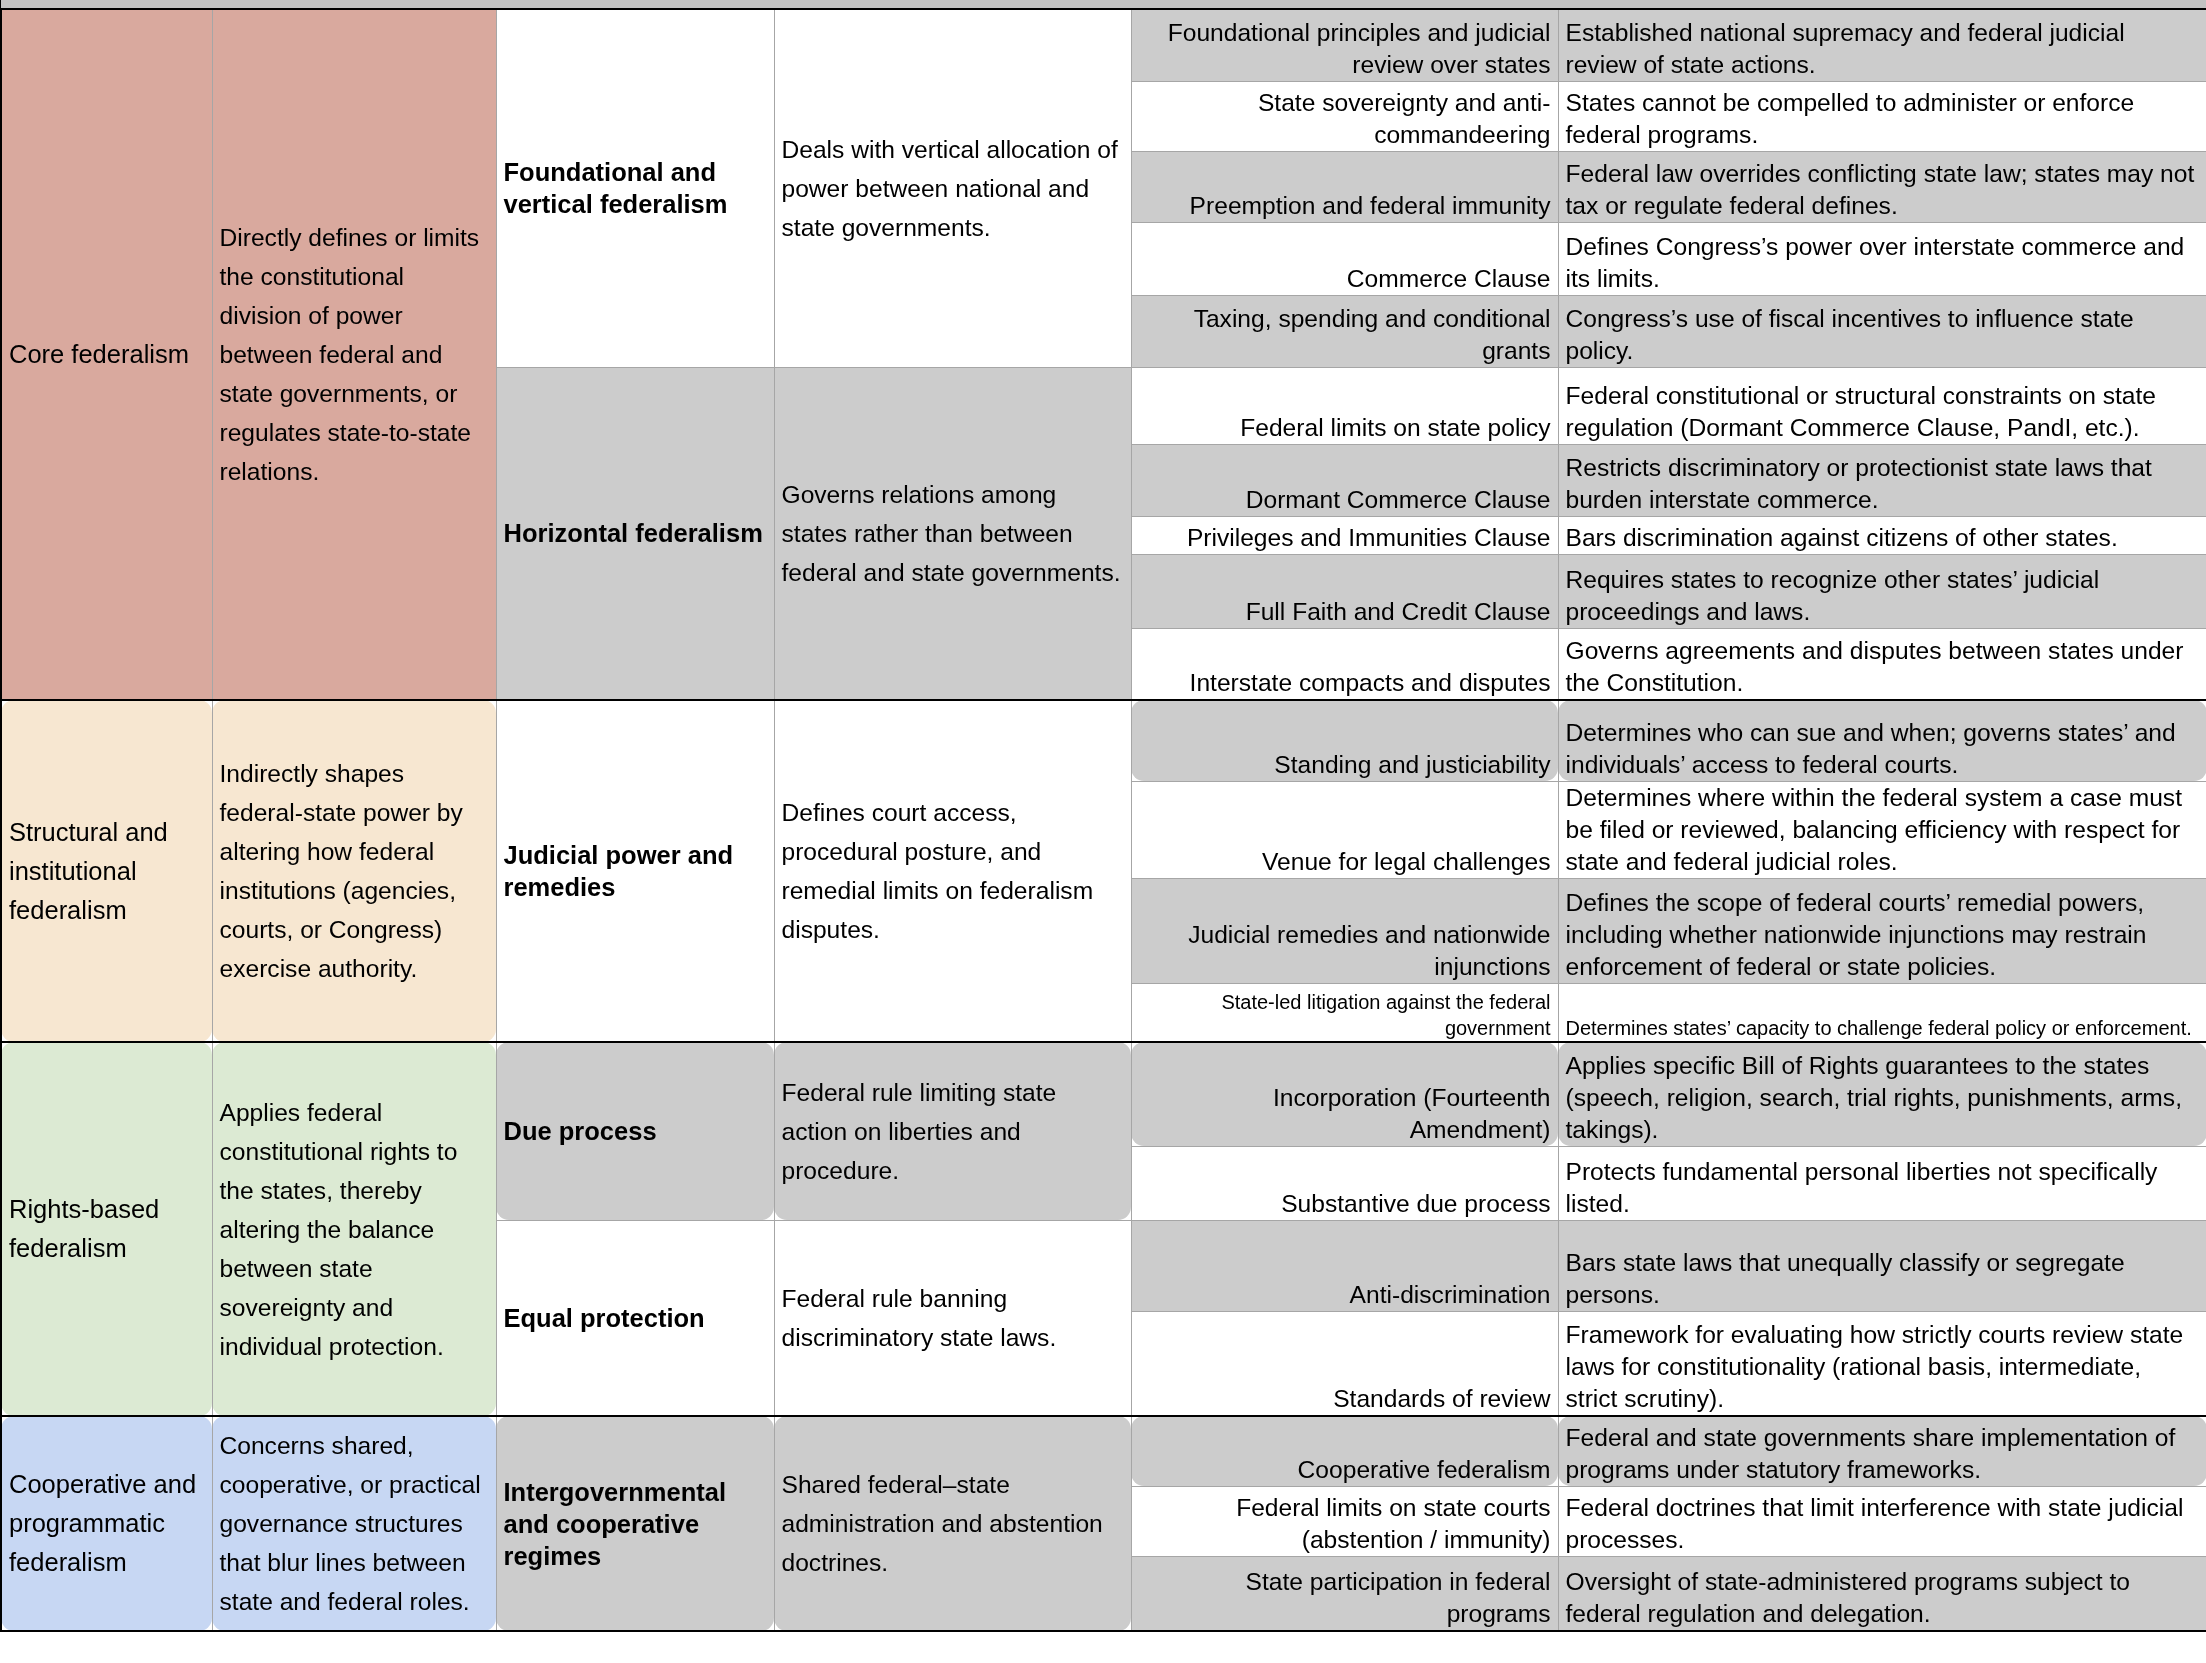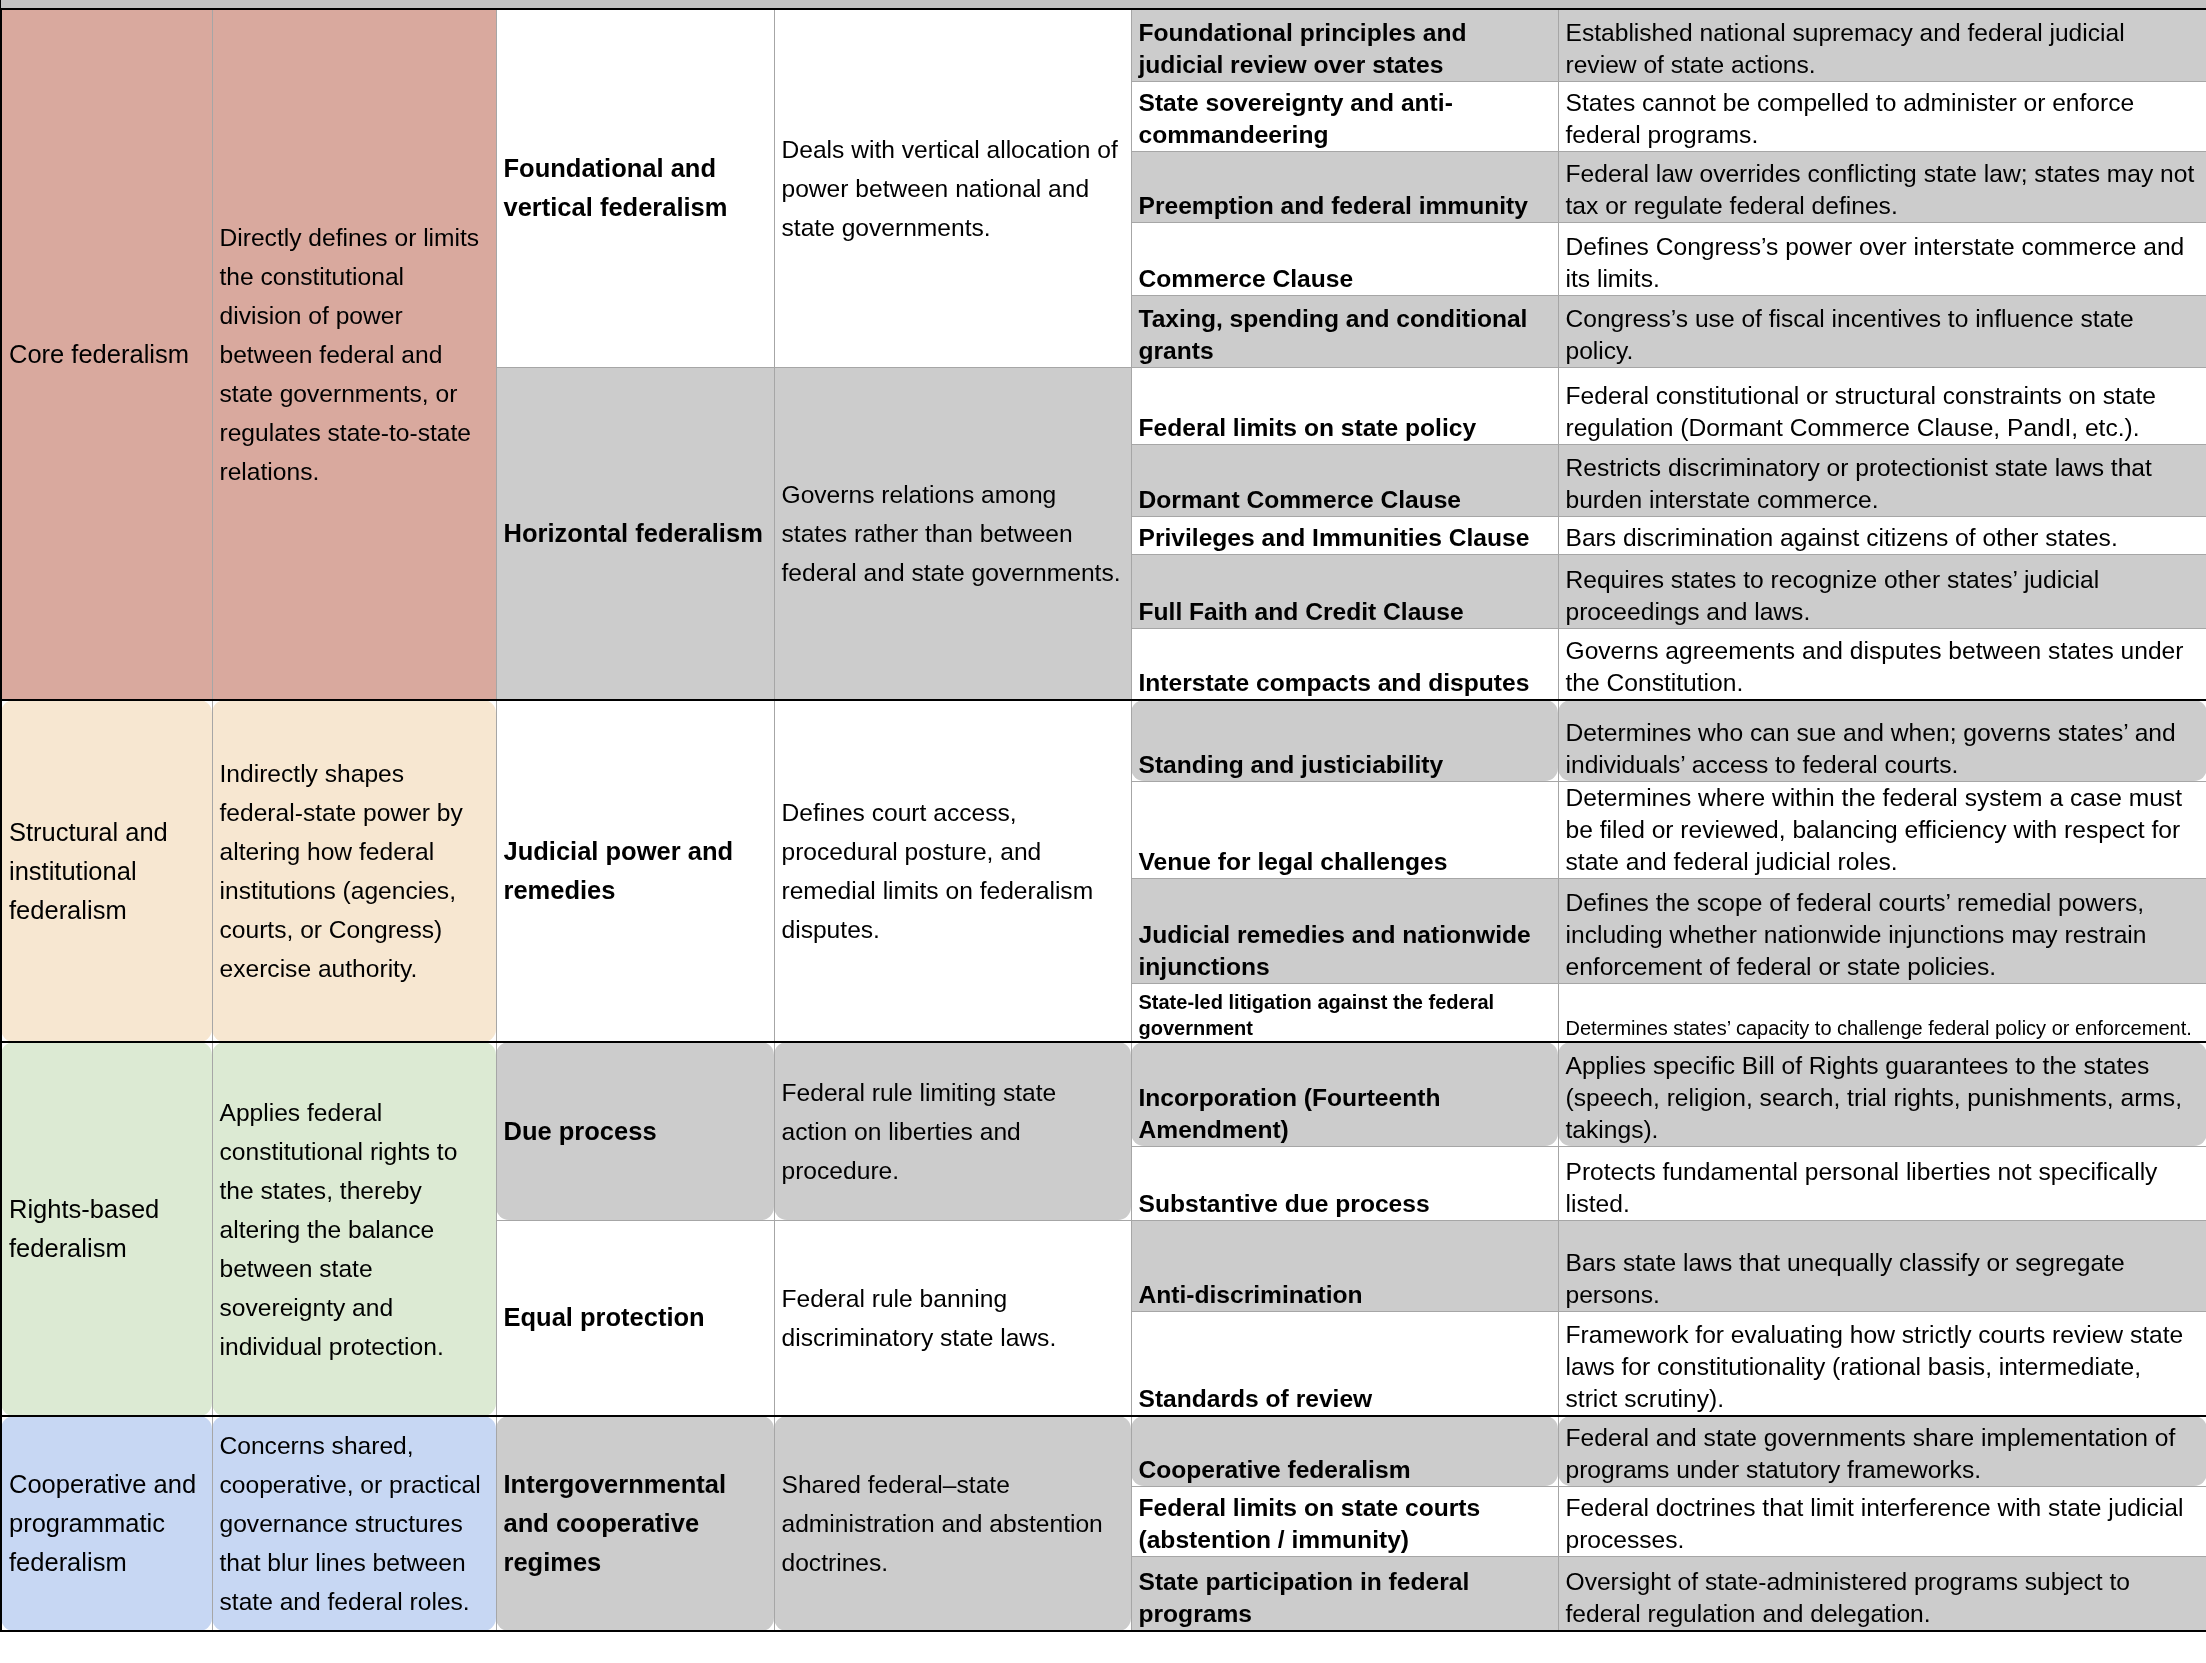--- a/index.html
+++ b/index.html
@@ -19,23 +19,23 @@
   
   table.body-tbl{border:2.6px solid #000;background:var(--row-white);}
   table.body-tbl td{
     border:1.8px solid var(--grid-line);
     padding:0 7px;overflow:hidden;
   }
   tr.gstart > td{border-top:2.6px solid #000;border-radius:13px;}
   td.blkl{border-left:2.6px solid #000;}
   td.cat{font-weight:normal;font-size:25.5px;line-height:39px;vertical-align:middle;padding-left:6.1px;padding-right:3.5px;}
   td.catdef{font-size:24.6px;line-height:39px;vertical-align:middle;padding-left:5.3px;padding-right:3.5px;margin-top:46px;}
-  td.sub{font-weight:bold;font-size:25.5px;line-height:39px;vertical-align:middle;padding-left:7px;padding-right:3.5px;margin-top:39px;}
+  td.sub{font-weight:bold;font-size:25.5px;line-height:32px;vertical-align:middle;padding-left:7px;padding-right:3.5px;margin-top:39px;}
   td.subdef{font-size:24.6px;line-height:39px;vertical-align:middle;padding-left:9.7px;padding-right:5.3px;}
-  td.doc{font-weight:bold;font-size:24.6px;line-height:32px;vertical-align:bottom;padding:4.4px 3.5px 7px 8px;}
+  td.doc{font-weight:normal;font-size:24.6px;line-height:32px;vertical-align:bottom;padding:4.4px 3.5px 7px 8px;text-align:right;}
   td.docdef{font-size:24.6px;line-height:32px;vertical-align:bottom;padding:4.4px 5.3px 7px 11.4px;}
   tr.small td.doc,tr.small td.docdef{font-size:20px;line-height:26px;}
   .gray{background:var(--row-gray);}
   .bg-core{background:var(--core-bg);}
   .bg-structural{background:var(--structural-bg);}
   .bg-rights{background:var(--rights-bg);}
   .bg-cooperative{background:var(--cooperative-bg);}
 </style>
 </head>
 <body>

